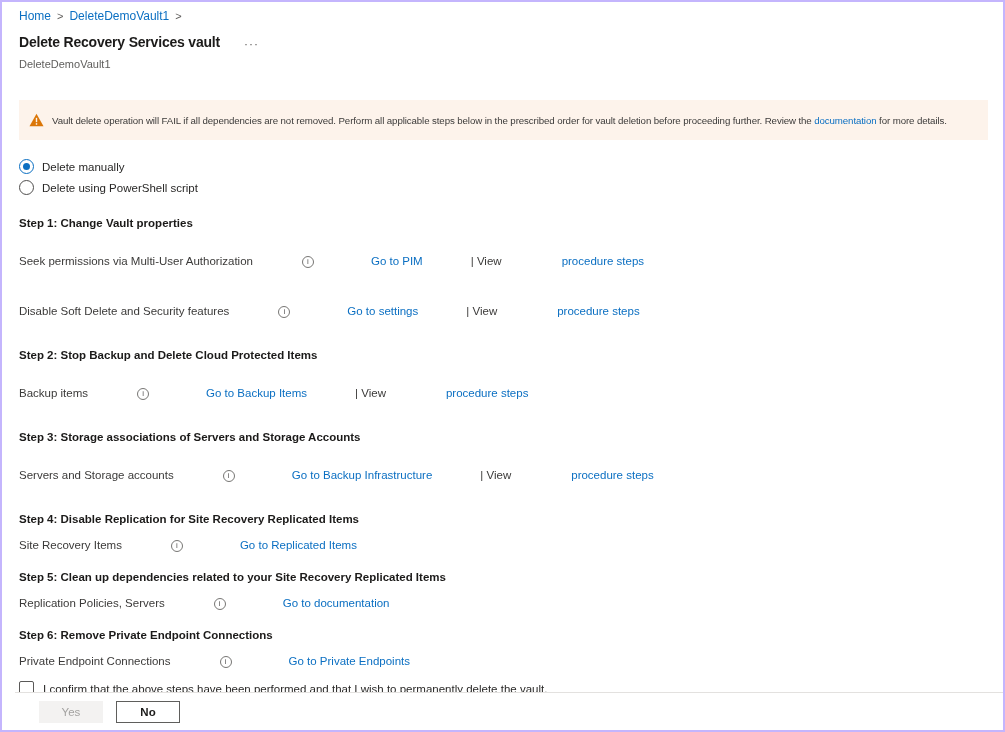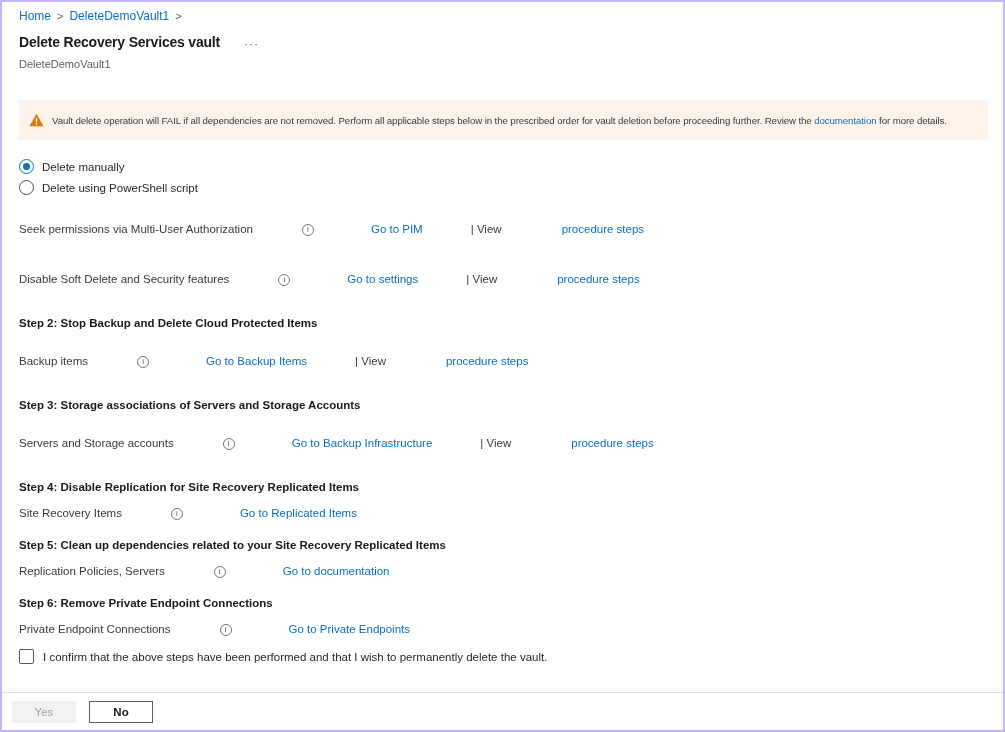--- a/index.html
+++ b/index.html
@@ -149,27 +149,27 @@
     width: 15px; height: 15px;
     border: 1px solid #5a5958;
     border-radius: 2px;
     background: #fff;
     flex: 0 0 auto;
   }
 
   
   .footer {
     position: absolute;
-    left: 0; right: 0; bottom: 0;
+    left: 13px; right: 0; bottom: 0;
     height: 38px;
     border-top: 1px solid #e3e1df;
     background: #fff;
     display: flex;
     align-items: center;
-    padding-left: 10px;
+    padding-left: 24px;
     gap: 13px;
   }
   .btn {
     width: 64px; height: 22px;
     font-size: 11.5px;
     font-family: "Liberation Sans", sans-serif;
     display: inline-flex;
     align-items: center;
     justify-content: center;
   }
@@ -227,20 +227,21 @@
         <span>Delete manually</span>
       </label>
       <label class="radio-row">
         <span class="radio"></span>
         <span>Delete using PowerShell script</span>
       </label>
     </div>
 
     <div class="steps">
 
+      <div class="step-heading">Step 1: Change Vault properties</div>
       <div class="step-row">
         <span class="row-label">Seek permissions via Multi-User Authorization</span>
         <span class="info-icon"></span>
         <a class="link1">Go to PIM</a>
         <span class="mid-sep">| View</span>
         <a>procedure steps</a>
       </div>
       <div class="step-row">
         <span class="row-label">Disable Soft Delete and Security features</span>
         <span class="info-icon"></span>

